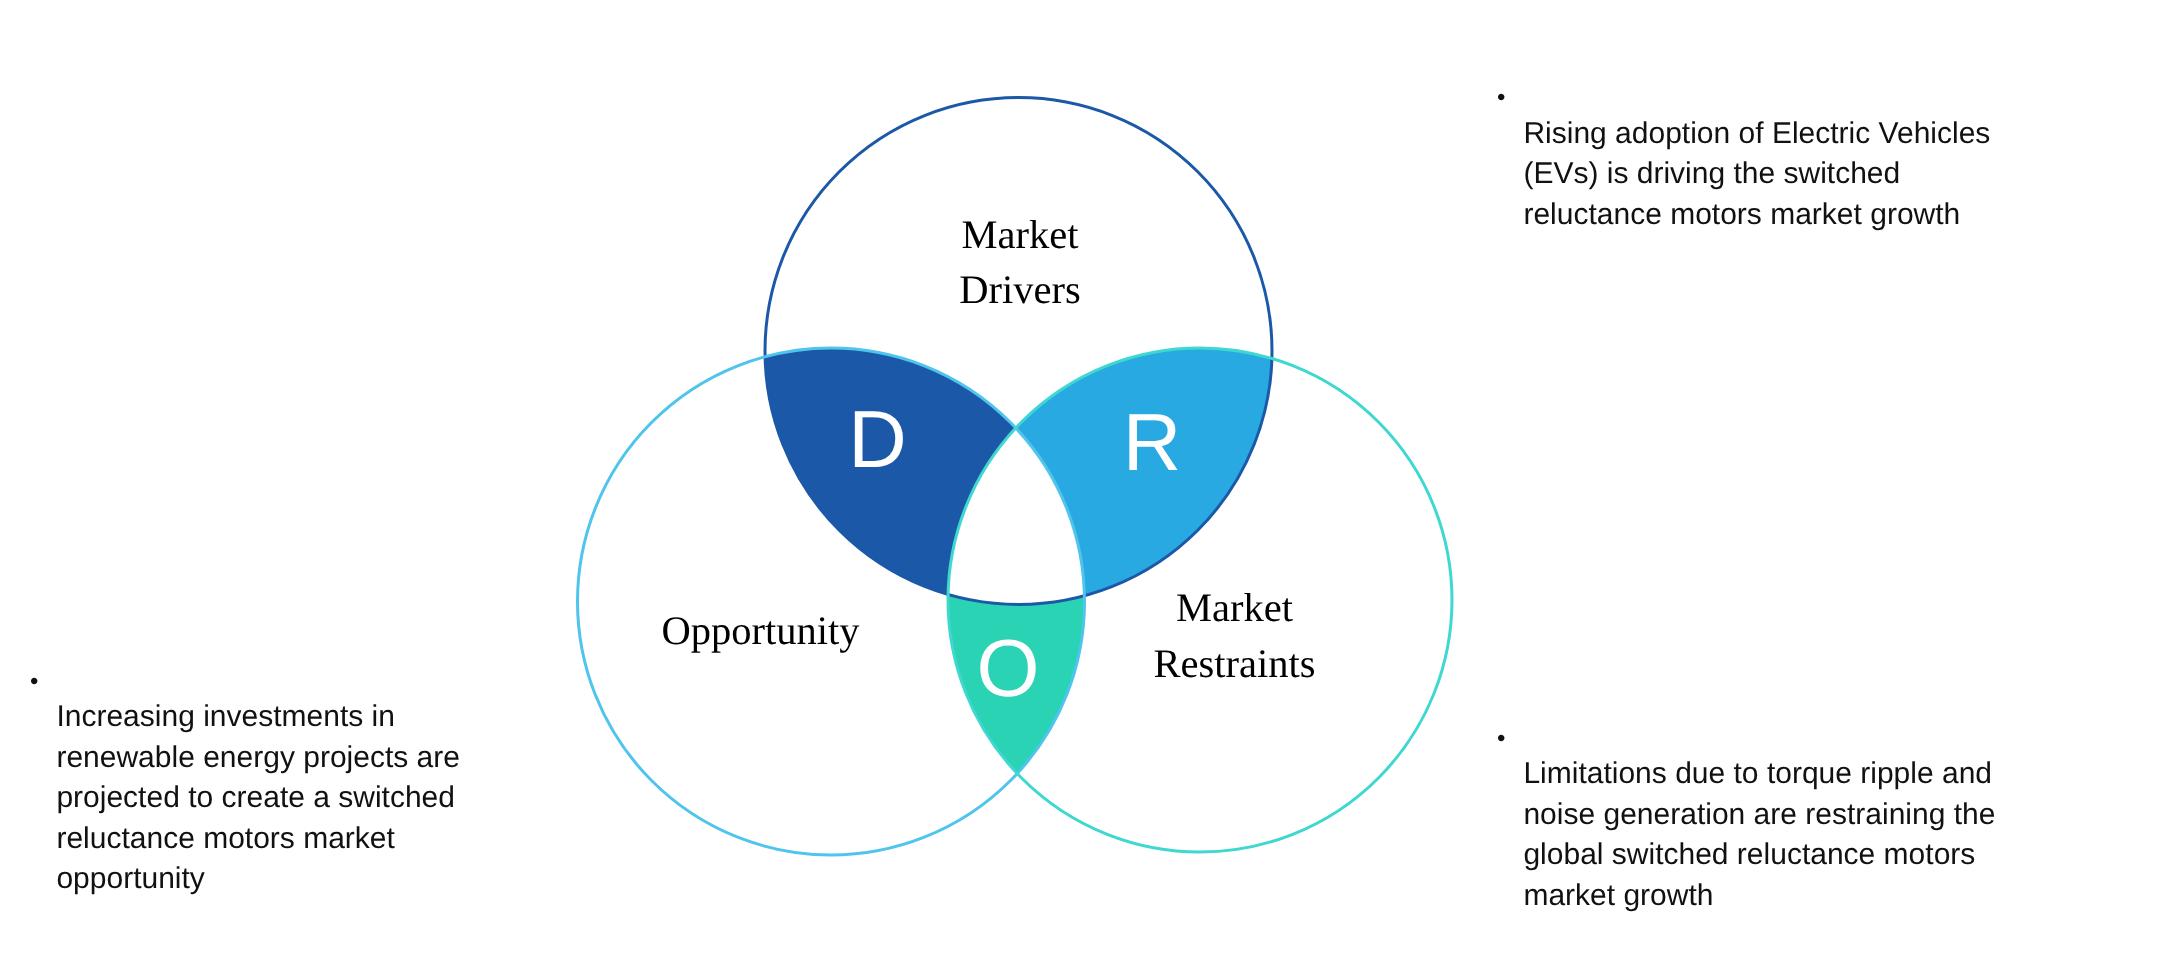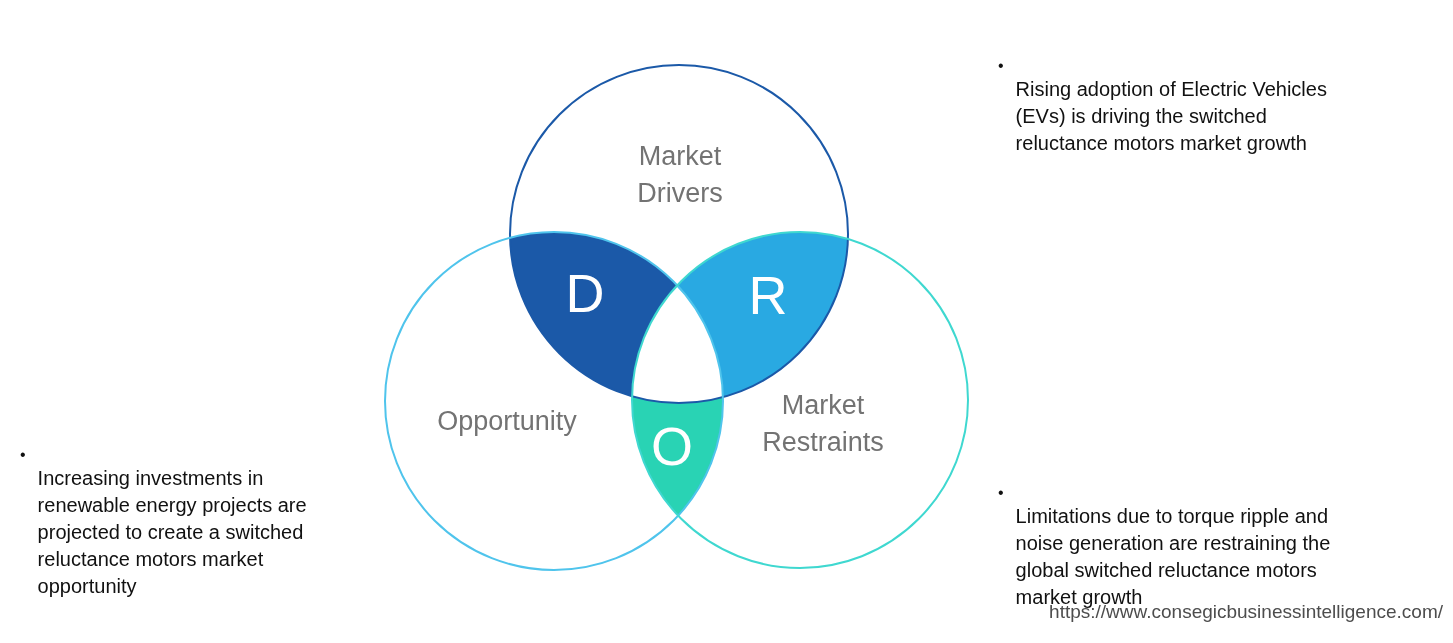--- a/index.html
+++ b/index.html
@@ -20,22 +20,23 @@
     width: 1453px;
     height: 643px;
   }
 
   .circle-label {
     position: absolute;
     transform: translate(-50%, -50%);
     text-align: center;
     font-size: 27px;
     line-height: 37px;
-    color: #737373;
+    color: #000000;
     white-space: pre-line;
+    font-family: Liberation Serif, serif;
   }
 
   .region-letter {
     position: absolute;
     transform: translate(-50%, -50%);
     font-size: 54px;
     line-height: 54px;
     color: #ffffff;
   }
 
@@ -155,15 +156,14 @@
   </div>
 
   <div class="note note-restraint">
     <span class="bullet">•</span>
     <span class="note-text">Limitations due to torque ripple and
 noise generation are restraining the
 global switched reluctance motors
 market growth</span>
   </div>
 
-  <div class="source-url">https://www.consegicbusinessintelligence.com/</div>
 
 </div>
 
 </body></html>

